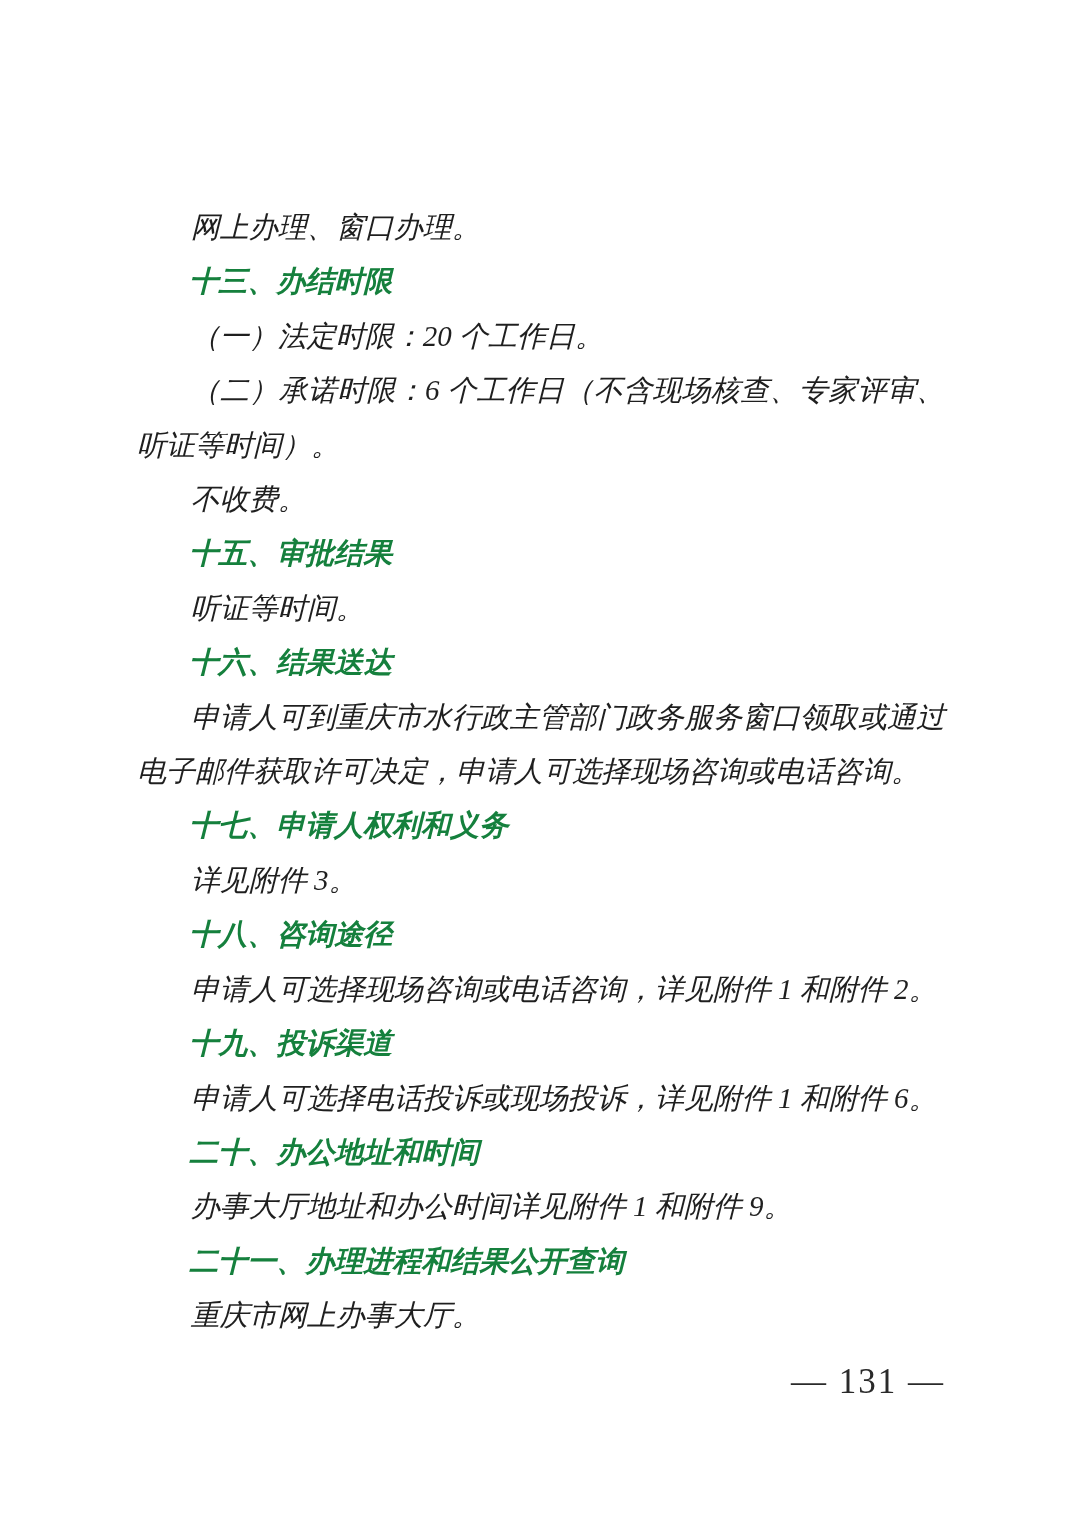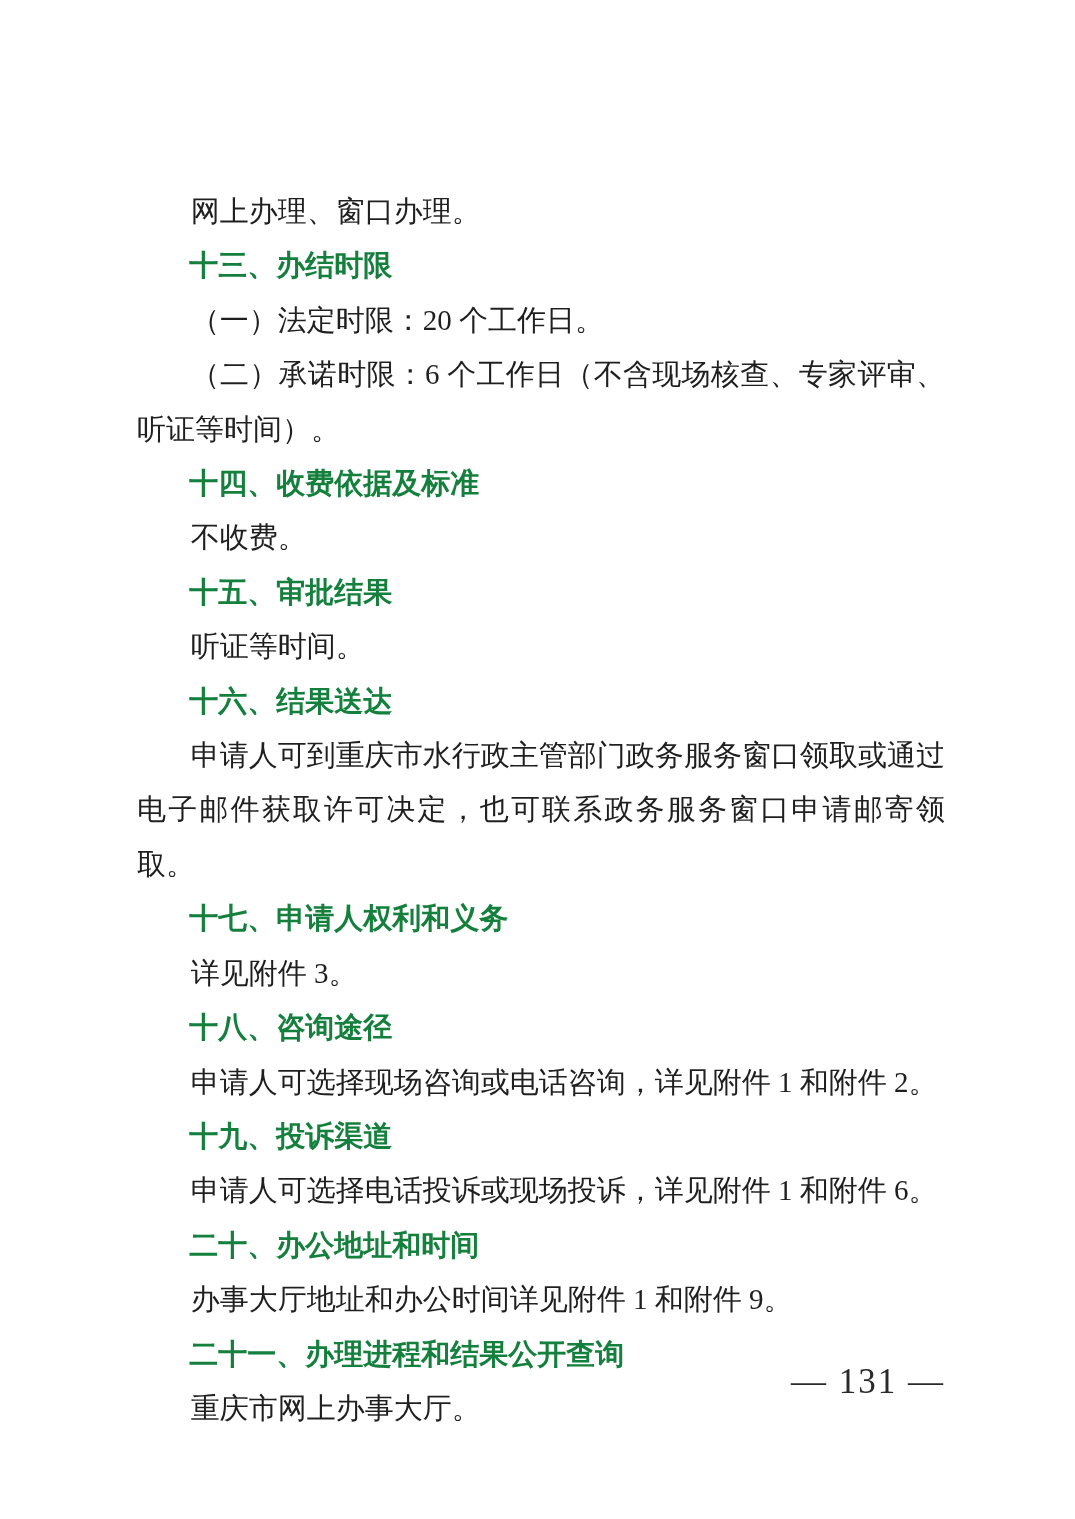--- a/index.html
+++ b/index.html
@@ -10,22 +10,23 @@
     width: 1075px;
     height: 1519px;
     margin: 0 auto;
     background: #ffffff;
     overflow: hidden;
   }
 
   .text-block {
     position: absolute;
     left: 137px;
-    top: 184px;
+    top: 200px;
     width: 808px;
+    font-style: italic;
   }
 
   .text-block p {
     margin: 0;
     padding: 0;
     font-size: 29px;
     line-height: 54.4px;
   }
 
   .body-para {
@@ -59,26 +60,25 @@
 </head>
 <body>
 
 <div class="page">
 
   <div class="text-block">
     <p class="body-para">网上办理、窗口办理。</p>
     <p class="heading-para">十三、办结时限</p>
     <p class="body-para">（一）法定时限：20 个工作日。</p>
     <p class="body-para">（二）承诺时限：6 个工作日（不含现场核查、专家评审、听证等时间）。</p>
-    <p class="heading-para">十四、收费依据及标准</p>
     <p class="body-para">不收费。</p>
     <p class="heading-para">十五、审批结果</p>
     <p class="body-para">听证等时间。</p>
     <p class="heading-para">十六、结果送达</p>
-    <p class="body-para">申请人可到重庆市水行政主管部门政务服务窗口领取或通过电子邮件获取许可决定，也可联系政务服务窗口申请邮寄领取。</p>
+    <p class="body-para">申请人可到重庆市水行政主管部门政务服务窗口领取或通过电子邮件获取许可决定，申请人可选择现场咨询或电话咨询。</p>
     <p class="heading-para">十七、申请人权利和义务</p>
     <p class="body-para">详见附件 3。</p>
     <p class="heading-para">十八、咨询途径</p>
     <p class="body-para">申请人可选择现场咨询或电话咨询，详见附件 1 和附件 2。</p>
     <p class="heading-para">十九、投诉渠道</p>
     <p class="body-para">申请人可选择电话投诉或现场投诉，详见附件 1 和附件 6。</p>
     <p class="heading-para">二十、办公地址和时间</p>
     <p class="body-para">办事大厅地址和办公时间详见附件 1 和附件 9。</p>
     <p class="heading-para">二十一、办理进程和结果公开查询</p>
     <p class="body-para">重庆市网上办事大厅。</p>

